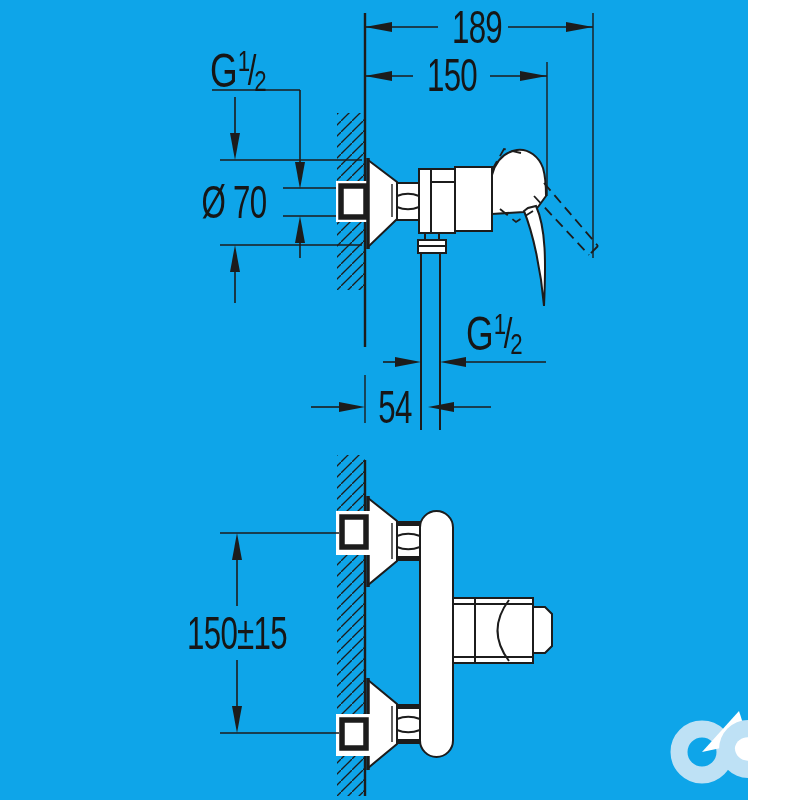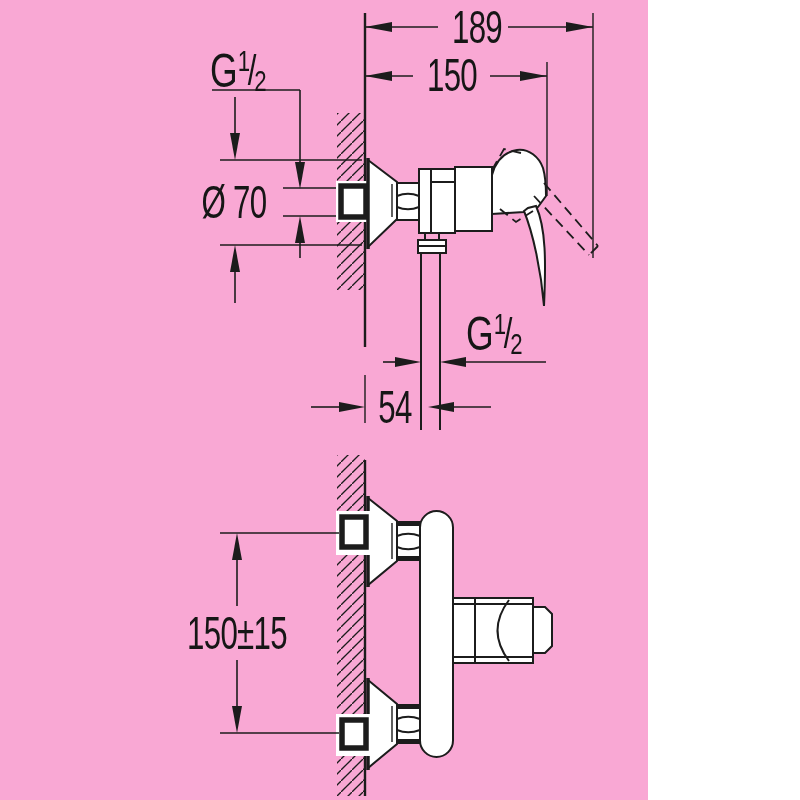--- a/index.html
+++ b/index.html
@@ -1,17 +1,17 @@
 <!DOCTYPE html>
 <html><head>
 <meta charset="utf-8">
 <style>
   html,body { margin:0; padding:0; background:#ffffff; }
   #stage {
-    position:relative; width:648px; height:800px; background:#f9a8d4;
+    position:relative; width:748px; height:800px; background:#0ea5e9;
     overflow:hidden; font-family:"Liberation Sans", sans-serif;
   }
   #linework { position:absolute; left:0; top:0; }
   .lbl {
     position:absolute; color:#161616; font-size:46px; letter-spacing:-1px;
     white-space:nowrap; line-height:1;
   }
   .lbl.center { transform:translate(-50%,-50%) scaleX(0.68); }
   .gthread {
     position:absolute; color:#161616; font-size:48px; white-space:nowrap;

